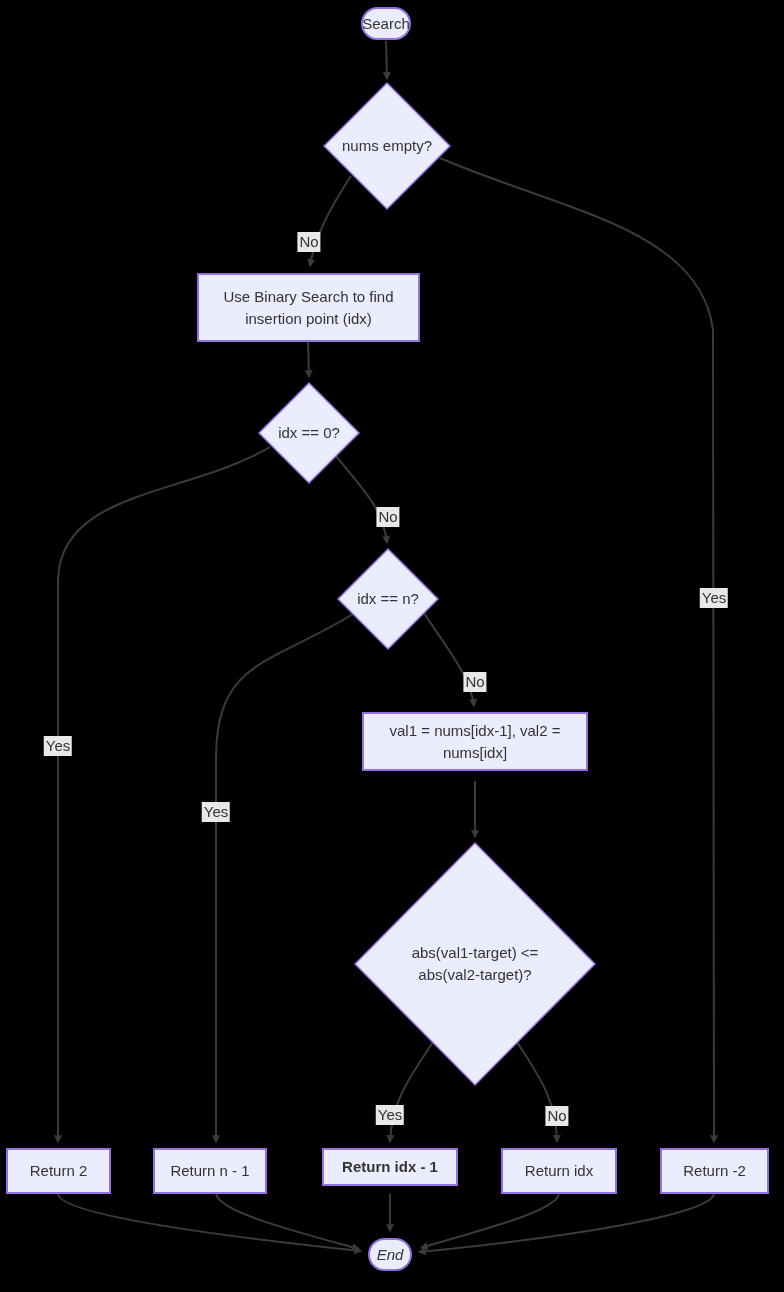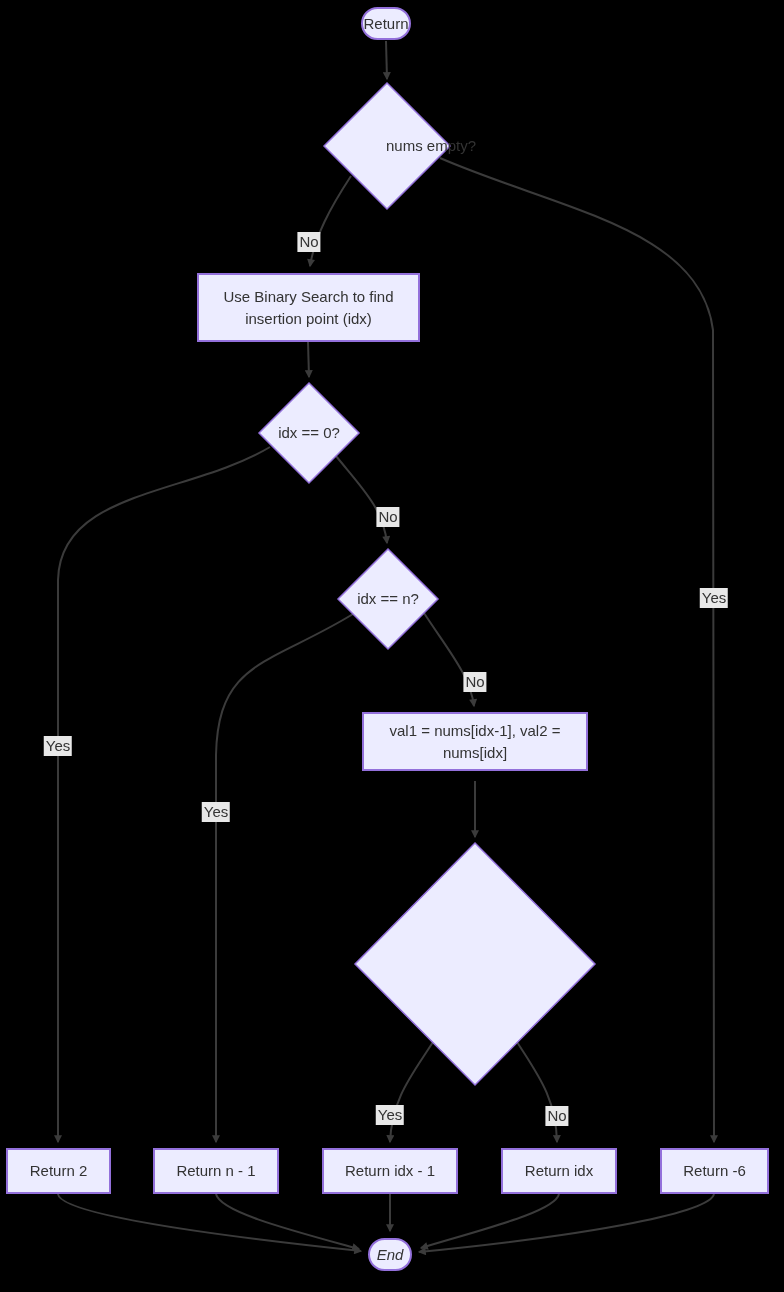--- a/index.html
+++ b/index.html
@@ -66,54 +66,55 @@
     <path class="edge-path" marker-end="url(#arrow)" d="M559,1194 C555,1212 480,1230 421,1248"></path>
     <path class="edge-path" marker-end="url(#arrow)" d="M714,1194 C710,1212 600,1234 419,1252"></path>
 
     <polygon class="node-shape" points="387,83 450,146 387,209 324,146"></polygon>
     <polygon class="node-shape" points="309,383 359,433 309,483 259,433"></polygon>
     <polygon class="node-shape" points="388,549 438,599 388,649 338,599"></polygon>
     <polygon class="node-shape" points="475,843 595,964 475,1085 355,964"></polygon>
   </svg>
 
   <div class="node stadium-node" style="left:361px;top:7px;width:50px;height:33px;">
-    <span>Return</span>
+    <span>Search</span>
   </div>
 
   <div class="node rect-node" style="left:197px;top:273px;width:223px;height:69px;">
     <span style="width:185px;">Use Binary Search to find insertion point (idx)</span>
   </div>
 
   <div class="node rect-node" style="left:362px;top:712px;width:226px;height:59px;">
     <span style="width:200px;">val1 = nums[idx-1], val2 = nums[idx]</span>
   </div>
 
   <div class="node rect-node" style="left:6px;top:1148px;width:105px;height:46px;">
     <span>Return 2</span>
   </div>
-  <div class="node rect-node" style="left:153px;top:1148px;width:126px;height:46px;">
+  <div class="node rect-node" style="left:153px;top:1148px;width:114px;height:46px;">
     <span>Return n - 1</span>
   </div>
-  <div class="node rect-node" style="left:322px;top:1148px;width:136px;height:46px;">
+  <div class="node rect-node" style="left:322px;top:1148px;width:136px;height:38px;font-weight:bold;">
     <span>Return idx - 1</span>
   </div>
   <div class="node rect-node" style="left:501px;top:1148px;width:116px;height:46px;">
     <span>Return idx</span>
   </div>
   <div class="node rect-node" style="left:660px;top:1148px;width:109px;height:46px;">
-    <span>Return -6</span>
+    <span>Return -2</span>
   </div>
 
   <div class="node stadium-node" style="left:368px;top:1238px;width:44px;height:33px;font-style:italic;">
     <span>End</span>
   </div>
 
-  <div class="diamond-label" style="left:387px;top:146px;margin-left:44px;">nums empty?</div>
+  <div class="diamond-label" style="left:387px;top:146px;">nums empty?</div>
   <div class="diamond-label" style="left:309px;top:433px;">idx == 0?</div>
   <div class="diamond-label" style="left:388px;top:599px;">idx == n?</div>
+  <div class="diamond-label" style="left:475px;top:964px;width:170px;">abs(val1-target) &lt;= abs(val2-target)?</div>
 
   <div class="edge-label" style="left:309px;top:242px;">No</div>
   <div class="edge-label" style="left:714px;top:598px;">Yes</div>
   <div class="edge-label" style="left:58px;top:746px;">Yes</div>
   <div class="edge-label" style="left:388px;top:517px;">No</div>
   <div class="edge-label" style="left:216px;top:812px;">Yes</div>
   <div class="edge-label" style="left:475px;top:682px;">No</div>
   <div class="edge-label" style="left:390px;top:1115px;">Yes</div>
   <div class="edge-label" style="left:557px;top:1116px;">No</div>
 

